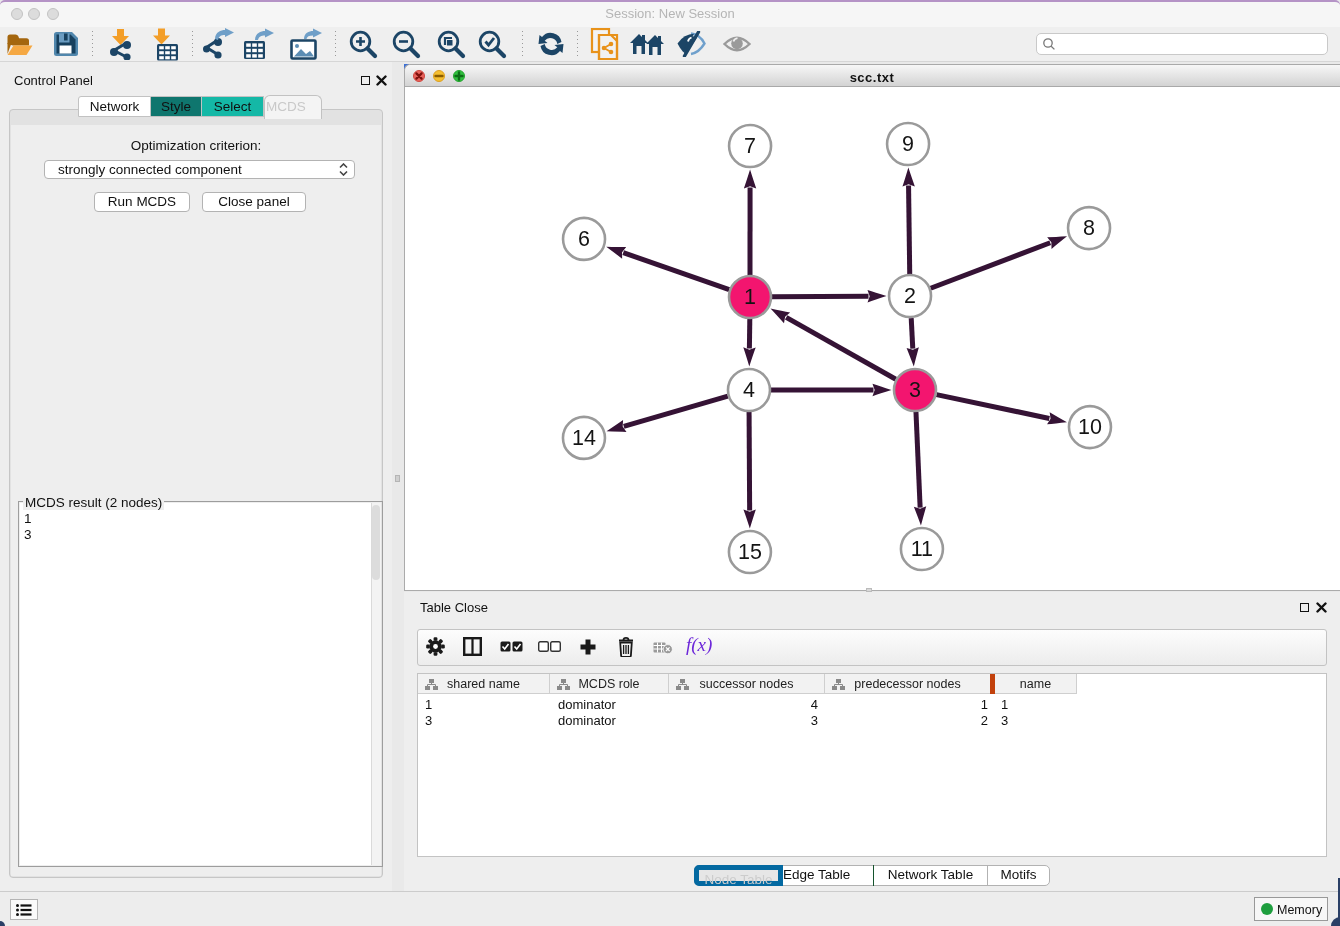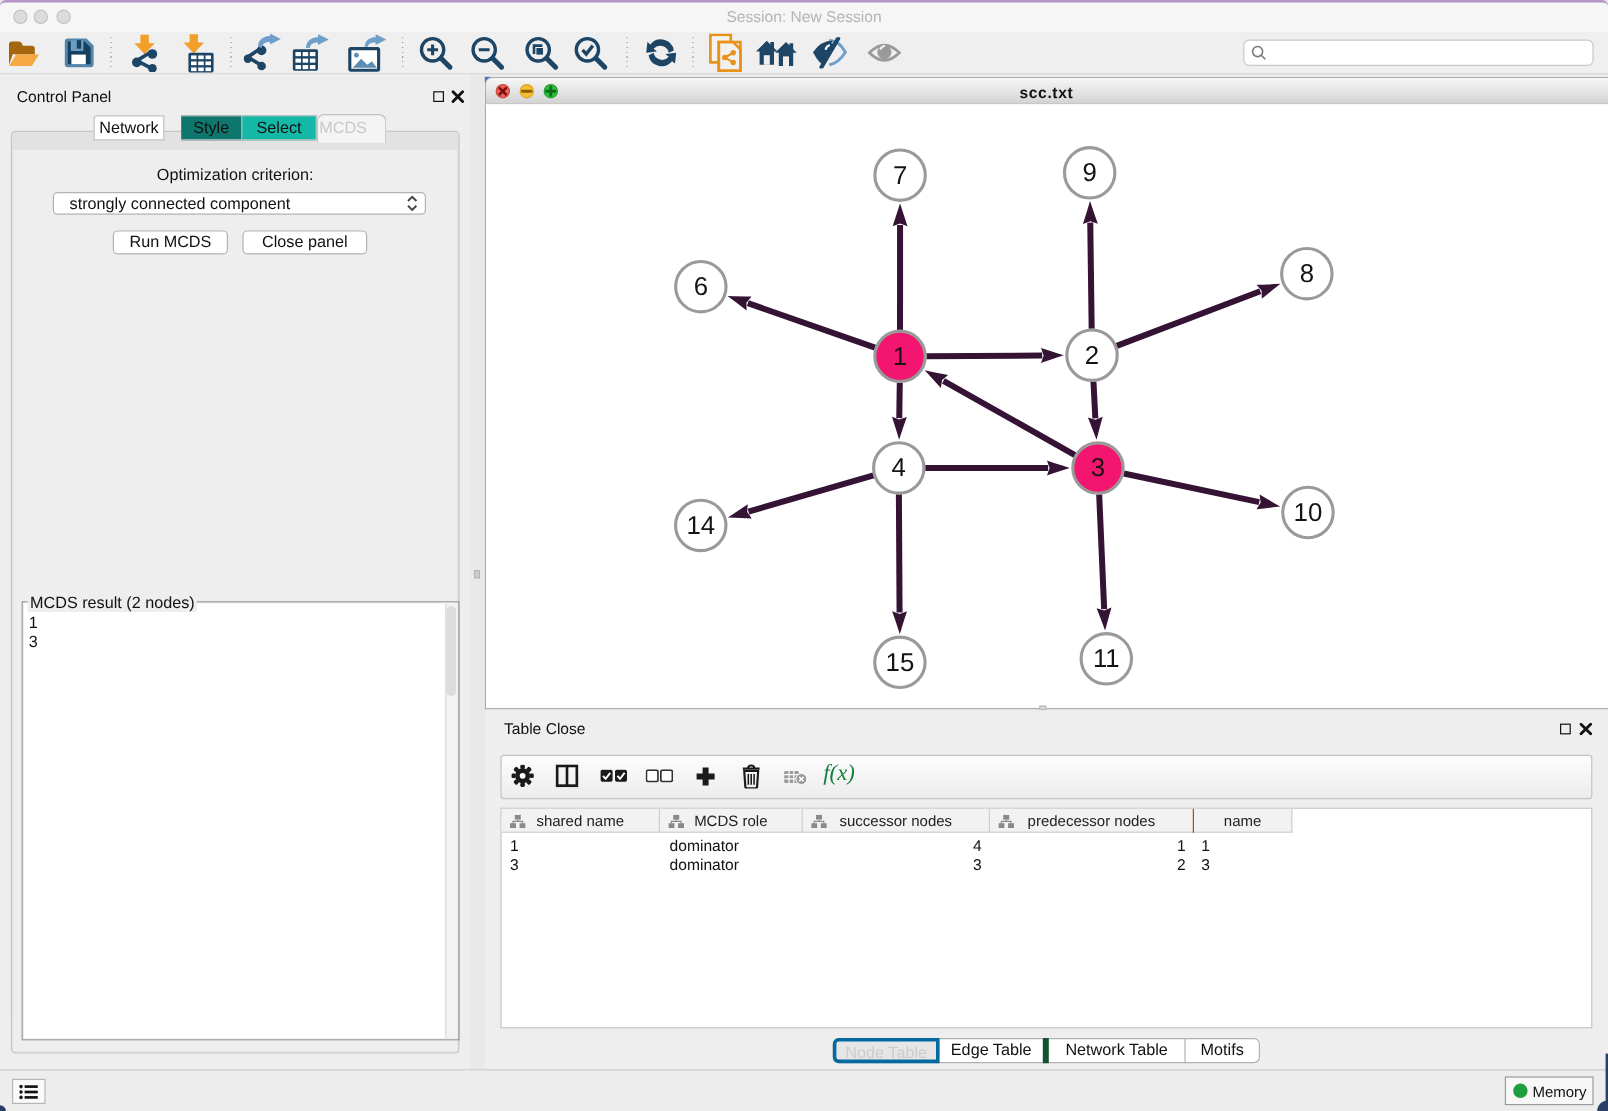--- a/index.html
+++ b/index.html
@@ -144,21 +144,21 @@
   </svg>
 <div class="abs" style="left:0;top:62px;width:392px;height:829px;background:#eeeeee"></div>
 <div class="abs" style="left:14px;top:73px;font-size:13px">Control Panel</div>
 <div class="abs" style="left:361px;top:76px;width:9px;height:9px;border:1.5px solid #111"></div>
 <svg class="abs" style="left:376px;top:75px" width="11" height="11" viewBox="0 0 11 11">
     <path d="M1.5,1.5 L9.5,9.5 M9.5,1.5 L1.5,9.5" stroke="#111" stroke-width="2.4" stroke-linecap="round"></path>
   </svg>
 <div class="abs" style="left:9px;top:109px;width:374px;height:769px;background:#e2e2e2;border:1px solid #c6c6c6;border-radius:4px"></div>
 <div class="abs" style="left:11px;top:125px;width:370px;height:751px;background:#eeeeee"></div>
 <div class="abs" style="left:264px;top:95px;width:58px;height:24px;background:#f4f4f4;border:1px solid #c2c2c2;border-radius:6px 6px 0 0;border-bottom:none"></div>
-<div class="abs" style="left:78px;top:96px;width:59px;height:21px;background:#fff;border:1px solid #c2c2c2;text-align:center;line-height:20px;font-size:13.5px;border-radius:3px 0 0 0">Network</div>
+<div class="abs" style="left:78px;top:96px;width:73px;height:21px;background:#fff;border:1px solid #c2c2c2;text-align:center;line-height:20px;font-size:13.5px;border-radius:3px 0 0 0">Network</div>
 <div class="abs" style="left:151px;top:96px;width:51px;height:21px;background:#0f766e;border:1px solid #c2c2c2;border-left:none;text-align:center;line-height:20px;font-size:13.5px">Style</div>
 <div class="abs" style="left:202px;top:96px;width:62px;height:21px;background:#14b8a6;border:1px solid #c2c2c2;border-left:none;text-align:center;line-height:20px;font-size:13.5px">Select</div>
 <div class="abs" style="left:266px;top:97px;width:54px;height:20px;color:#c9c9c9;text-align:left;line-height:19px;font-size:13.5px">MCDS</div>
 <div class="abs" style="left:0px;top:138px;width:392px;text-align:center;font-size:13.5px">Optimization criterion:</div>
 <div class="abs" style="left:44px;top:160px;width:311px;height:19px;background:#fff;border:1px solid #b3b3b3;border-radius:4px;font-size:13.5px;line-height:17px;padding-left:13px">strongly connected component</div>
 <svg class="abs" style="left:338px;top:163px" width="11" height="13" viewBox="0 0 11 13">
     <path d="M2,4.5 L5.5,1 L9,4.5" fill="none" stroke="#444" stroke-width="1.6"></path>
     <path d="M2,8.5 L5.5,12 L9,8.5" fill="none" stroke="#444" stroke-width="1.6"></path>
   </svg>
 <div class="abs" style="left:94px;top:192px;width:96px;height:20px;background:#fff;border:1px solid #b3b3b3;border-radius:4px;text-align:center;line-height:18px;font-size:13.5px">Run MCDS</div>
@@ -283,21 +283,21 @@
     </g>
   </svg>
 <svg class="abs" style="left:653px;top:641px" width="20" height="13" viewBox="0 0 20 13">
     <rect x="0.5" y="1.5" width="12" height="10" rx="1" fill="#9a9a9a"></rect>
     <g stroke="#fff" stroke-width="1">
       <path d="M0.5,4.5 h12 M0.5,8 h12 M4.5,1.5 v10 M8.5,1.5 v10"></path>
     </g>
     <circle cx="14.8" cy="8.2" r="4.6" fill="#9a9a9a" stroke="#fff" stroke-width="0.8"></circle>
     <path d="M13,6.4 l3.6,3.6 M16.6,6.4 l-3.6,3.6" stroke="#fff" stroke-width="1.2"></path>
   </svg>
-<div class="abs" style="left:686px;top:634px;font-family:'Liberation Serif',serif;font-style:italic;font-size:19px;color:#15803d">f(x)</div>
+<div class="abs" style="left:686px;top:634px;font-family:'Liberation Serif',serif;font-style:italic;font-size:19px;color:#6d28d9">f(x)</div>
 
 <div class="abs" style="left:417px;top:673px;width:910px;height:184px;background:#fff;border:1px solid #c3c3c3"></div>
 <div class="abs" style="left:418px;top:674px;width:659px;height:20px;background:#f2f2f2;border-bottom:1px solid #cfcfcf"></div>
 <div class="abs" style="left:418px;top:674px;width:132px;height:20px;border-right:1px solid #cfcfcf;text-align:center;line-height:20px;font-size:12.5px;color:#222">shared name</div>
 <svg class="abs" style="left:425px;top:679px" width="13" height="11" viewBox="0 0 13 11">
     <g fill="#8a8a8a">
       <rect x="4" y="0" width="5" height="4"></rect>
       <rect x="0" y="7" width="5" height="4"></rect>
       <rect x="8" y="7" width="5" height="4"></rect>
       <path d="M6.5,4 v2 M2.5,7 v-1.5 h8 V7" stroke="#8a8a8a" stroke-width="1" fill="none"></path>
@@ -314,43 +314,43 @@
   </svg>
 <div class="abs" style="left:669px;top:674px;width:156px;height:20px;border-right:1px solid #cfcfcf;text-align:center;line-height:20px;font-size:12.5px;color:#222">successor nodes</div>
 <svg class="abs" style="left:676px;top:679px" width="13" height="11" viewBox="0 0 13 11">
     <g fill="#8a8a8a">
       <rect x="4" y="0" width="5" height="4"></rect>
       <rect x="0" y="7" width="5" height="4"></rect>
       <rect x="8" y="7" width="5" height="4"></rect>
       <path d="M6.5,4 v2 M2.5,7 v-1.5 h8 V7" stroke="#8a8a8a" stroke-width="1" fill="none"></path>
     </g>
   </svg>
-<div class="abs" style="left:825px;top:674px;width:170px;height:20px;border-right:1px solid #c2410c;text-align:center;line-height:20px;font-size:12.5px;color:#222">predecessor nodes</div>
+<div class="abs" style="left:825px;top:674px;width:170px;height:20px;border-right:5px solid #c2410c;text-align:center;line-height:20px;font-size:12.5px;color:#222">predecessor nodes</div>
 <svg class="abs" style="left:832px;top:679px" width="13" height="11" viewBox="0 0 13 11">
     <g fill="#8a8a8a">
       <rect x="4" y="0" width="5" height="4"></rect>
       <rect x="0" y="7" width="5" height="4"></rect>
       <rect x="8" y="7" width="5" height="4"></rect>
       <path d="M6.5,4 v2 M2.5,7 v-1.5 h8 V7" stroke="#8a8a8a" stroke-width="1" fill="none"></path>
     </g>
   </svg>
 <div class="abs" style="left:995px;top:674px;width:82px;height:20px;border-right:1px solid #cfcfcf;text-align:center;line-height:20px;font-size:12.5px;color:#222">name</div>
 <div class="abs" style="left:425px;top:697px;width:120px;font-size:13px">1</div>
 <div class="abs" style="left:558px;top:697px;font-size:13px">dominator</div>
 <div class="abs" style="left:700px;top:697px;width:118px;text-align:right;font-size:13px">4</div>
 <div class="abs" style="left:870px;top:697px;width:118px;text-align:right;font-size:13px">1</div>
 <div class="abs" style="left:1001px;top:697px;font-size:13px">1</div>
 <div class="abs" style="left:425px;top:713px;width:120px;font-size:13px">3</div>
 <div class="abs" style="left:558px;top:713px;font-size:13px">dominator</div>
 <div class="abs" style="left:700px;top:713px;width:118px;text-align:right;font-size:13px">3</div>
 <div class="abs" style="left:870px;top:713px;width:118px;text-align:right;font-size:13px">2</div>
 <div class="abs" style="left:1001px;top:713px;font-size:13px">3</div>
 <div class="abs" style="left:694px;top:865px;width:356px;height:21px;background:#fff;border:1px solid #b2b2b2;border-radius:5px"></div>
-<div class="abs" style="left:694px;top:865px;width:89px;height:21px;background:#e6e6e6;border:3px solid #0369a1;border-radius:5px 0 0 5px;color:#ccc;text-align:center;line-height:19px;font-size:13.5px">Node Table</div>
-<div class="abs" style="left:783px;top:865px;width:91px;height:21px;border-right:5px solid #14532d;text-align:center;line-height:19px;font-size:13.5px">Edge Table</div>
+<div class="abs" style="left:694px;top:865px;width:89px;height:21px;background:#e6e6e6;border:5px solid #0369a1;border-radius:5px 0 0 5px;color:#ccc;text-align:center;line-height:19px;font-size:13.5px">Node Table</div>
+<div class="abs" style="left:783px;top:865px;width:91px;height:21px;border-right:1px solid #14532d;line-height:19px;font-size:13.5px">Edge Table</div>
 <div class="abs" style="left:874px;top:865px;width:114px;height:21px;border-right:1px solid #b2b2b2;text-align:center;line-height:19px;font-size:13.5px">Network Table</div>
 <div class="abs" style="left:988px;top:865px;width:61px;height:21px;text-align:center;line-height:19px;font-size:13.5px">Motifs</div>
 <div class="abs" style="left:0;top:891px;width:1340px;height:35px;background:#ededed;border-top:1px solid #cccccc"></div>
 <div class="abs" style="left:10px;top:899px;width:28px;height:21px;background:#fafafa;border:1px solid #b5b5b5"></div>
 <svg class="abs" style="left:16px;top:904px" width="16" height="12" viewBox="0 0 16 12">
     <g fill="#111">
       <circle cx="1.5" cy="1.5" r="1.5"></circle>
       <circle cx="1.5" cy="6" r="1.5"></circle>
       <circle cx="1.5" cy="10.5" r="1.5"></circle>
       <rect x="4.5" y="0.4" width="11" height="2.2"></rect>

